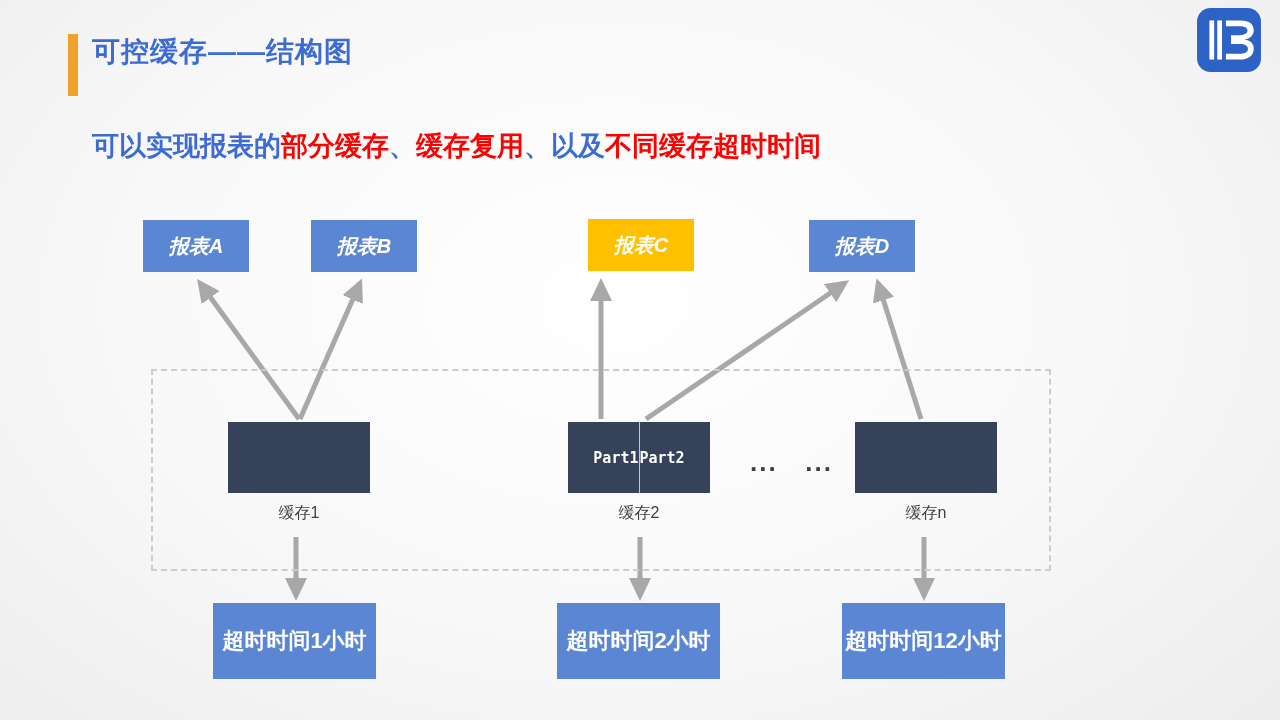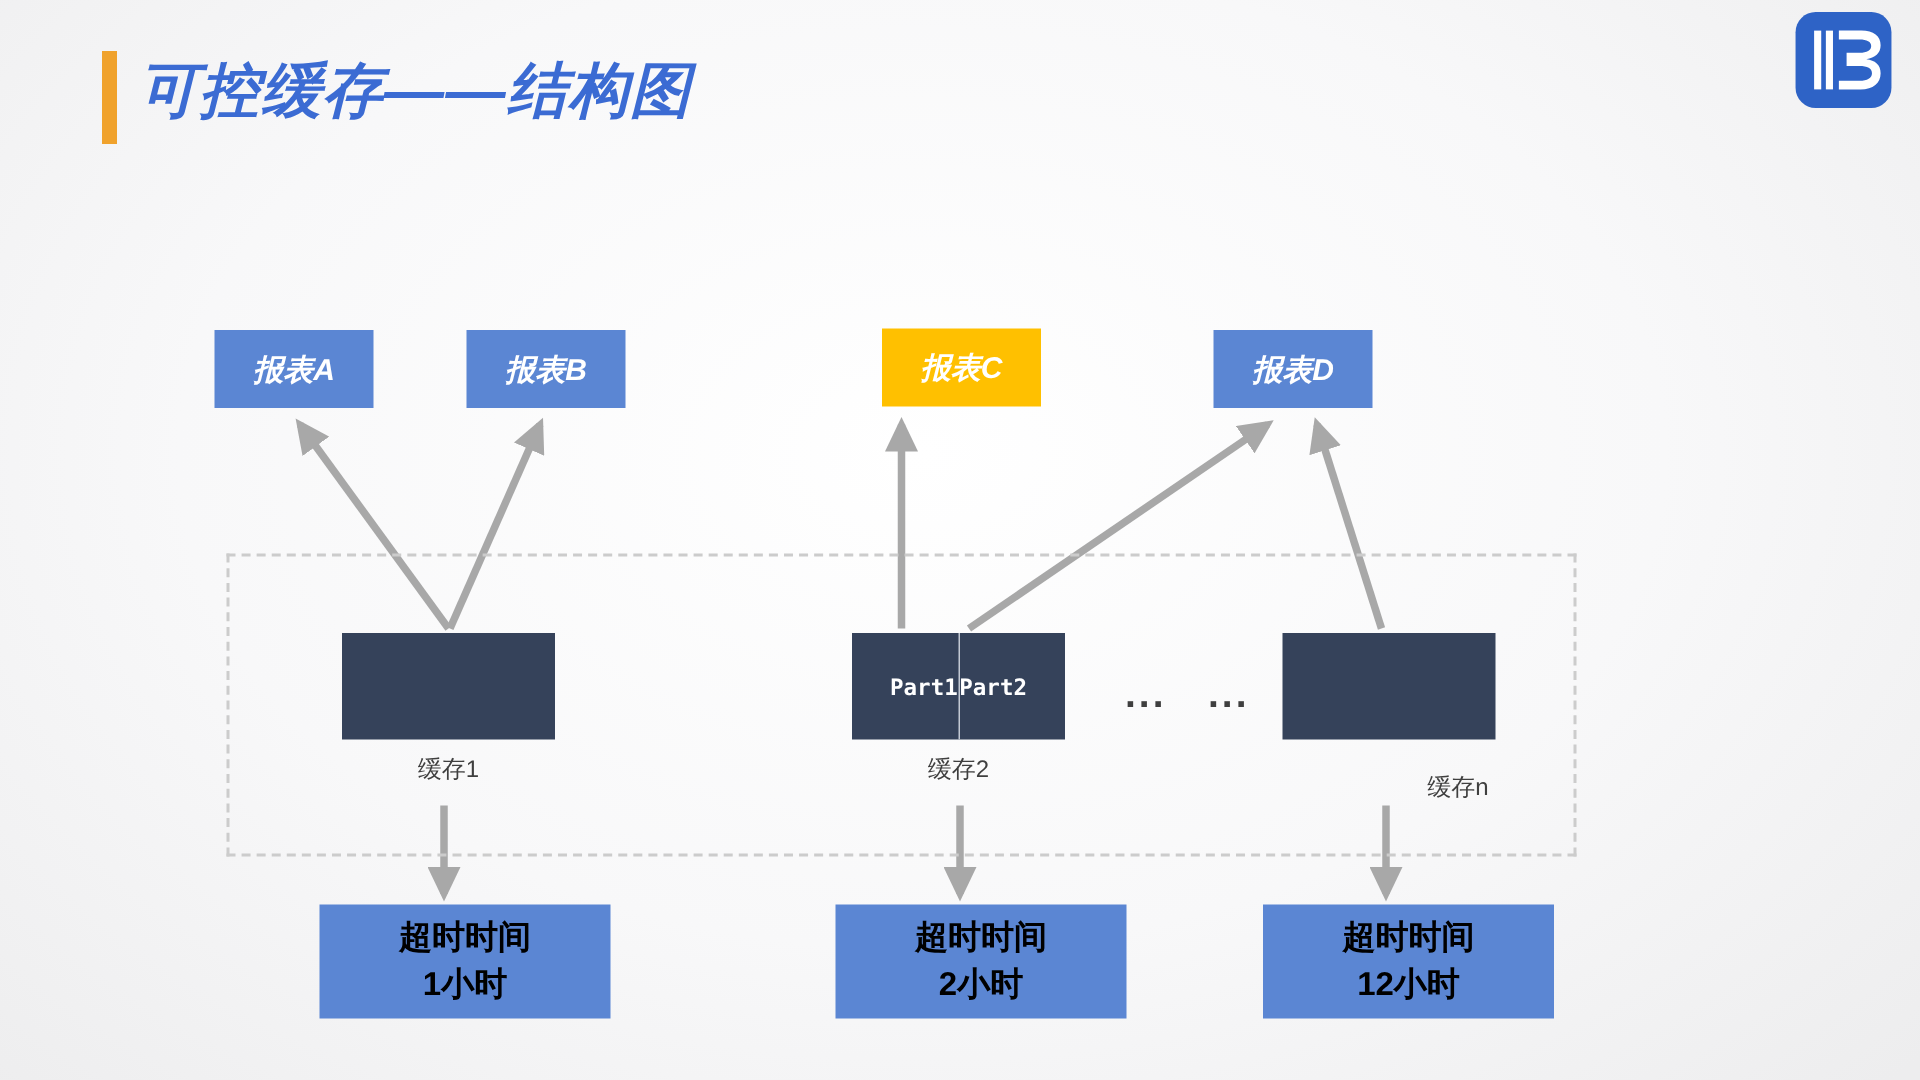--- a/index.html
+++ b/index.html
@@ -3,21 +3,21 @@
 <meta charset="utf-8">
 <style>
   html,body{margin:0;padding:0;}
   body{font-family:"Liberation Sans","DejaVu Sans",sans-serif;}
   .slide{
     position:relative;width:1280px;height:720px;overflow:hidden;
     background:radial-gradient(ellipse 900px 600px at 48% 42%, #ffffff 0%, #f8f8f9 55%, #ededee 100%);
   }
   
   .accent-bar{position:absolute;left:68px;top:34px;width:10px;height:62px;background:#F0A22C;}
-  .title{position:absolute;left:92px;top:33px;font-size:40px;font-weight:700;color:#3B6BD3;letter-spacing:1px;white-space:nowrap;font-style:italic;}
+  .title{position:absolute;left:92px;top:33px;font-size:28px;font-weight:700;color:#3B6BD3;letter-spacing:1px;white-space:nowrap;}
   .subtitle{position:absolute;left:92px;top:128px;font-size:27px;font-weight:600;white-space:nowrap;}
   .subtitle .blue{color:#3B6BD3;}
   .subtitle .red{color:#FF0000;}
   .logo{position:absolute;left:1196px;top:7px;width:66px;height:66px;}
   
   .rbox{position:absolute;width:106px;height:52px;display:flex;align-items:center;justify-content:center;
         color:#ffffff;font-size:20px;font-weight:700;background:#5B86D3;font-style:italic;}
   .rbox.yellow{background:#FFC000;margin-left:40px;}
   #reportA{left:143px;top:220px;}
   #reportB{left:311px;top:220px;}
@@ -31,40 +31,43 @@
   #cache2{left:568px;top:422px;}
   #cacheN{left:855px;top:422px;}
   .cbox .half{flex:1;display:flex;align-items:center;color:#ffffff;
         font-family:"DejaVu Sans Mono","Liberation Mono",monospace;font-size:15px;font-weight:700;}
   .cbox .half.left{justify-content:flex-end;}
   .cbox .half.right{justify-content:flex-start;}
   .cbox .divider{width:1px;background:#c3c9d4;}
   .cache-label{position:absolute;width:142px;top:503px;text-align:center;font-size:16px;color:#3F3F3F;}
   #cache1-label{left:228px;}
   #cache2-label{left:568px;}
-  #cacheN-label{left:901px;margin-top:12px;}
+  #cacheN-label{left:855px;}
   .ellipsis{position:absolute;left:750px;top:447px;font-size:26px;font-weight:700;color:#3F3F3F;
         letter-spacing:2px;white-space:pre;}
   
-  .tbox{position:absolute;width:194px;height:76px;background:#5B86D3;color:#000000;
-        display:flex;flex-direction:column;align-items:center;justify-content:center;
+  .tbox{position:absolute;width:163px;height:76px;background:#5B86D3;color:#ffffff;
+        display:flex;flex-direction:row;align-items:center;justify-content:center;
         font-size:22px;font-weight:600;line-height:1.4;}
   #timeout1{left:213px;top:603px;}
   #timeout2{left:557px;top:603px;}
   #timeout3{left:842px;top:603px;}
   
   .arrows{position:absolute;left:0;top:0;width:1280px;height:720px;pointer-events:none;}
 </style>
 </head>
 <body>
 
 <div class="slide">
 
   <div class="accent-bar"></div>
   <div class="title">可控缓存——结构图</div>
+  <div class="subtitle">
+    <span class="blue">可以实现报表的</span><span class="red">部分缓存</span><span class="blue">、</span><span class="red">缓存复用</span><span class="blue">、以及</span><span class="red">不同缓存超时时间</span>
+  </div>
 
   <svg class="logo" viewBox="0 0 64 64" aria-hidden="true">
     <rect x="1" y="1" width="62" height="62" rx="13" fill="#2E63C6"></rect>
     <rect x="13" y="13" width="4.6" height="38" fill="#ffffff"></rect>
     <rect x="20.6" y="13" width="4.6" height="38" fill="#ffffff"></rect>
     <path fill="#ffffff" d="M29 13 h14.5 c8 0 12.5 3.6 12.5 9.5 c0 5.2 -3.6 8.2 -9.3 9 c5.7 0.6 9.3 3.6 9.3 9 c0 6.3 -4.8 10.5 -13 10.5 h-14 v-5.6 h13.4 c5 0 8 -1.8 8 -4.9 c0 -3 -2.9 -4.6 -8.2 -4.6 h-8.2 v-8.6 h8.4 c4.8 0 7.5 -1.6 7.5 -4.4 c0 -2.7 -2.7 -4.2 -7.6 -4.2 h-13.3 z"></path>
   </svg>
 
   <svg class="arrows" viewBox="0 0 1280 720" aria-hidden="true">
     <defs>

